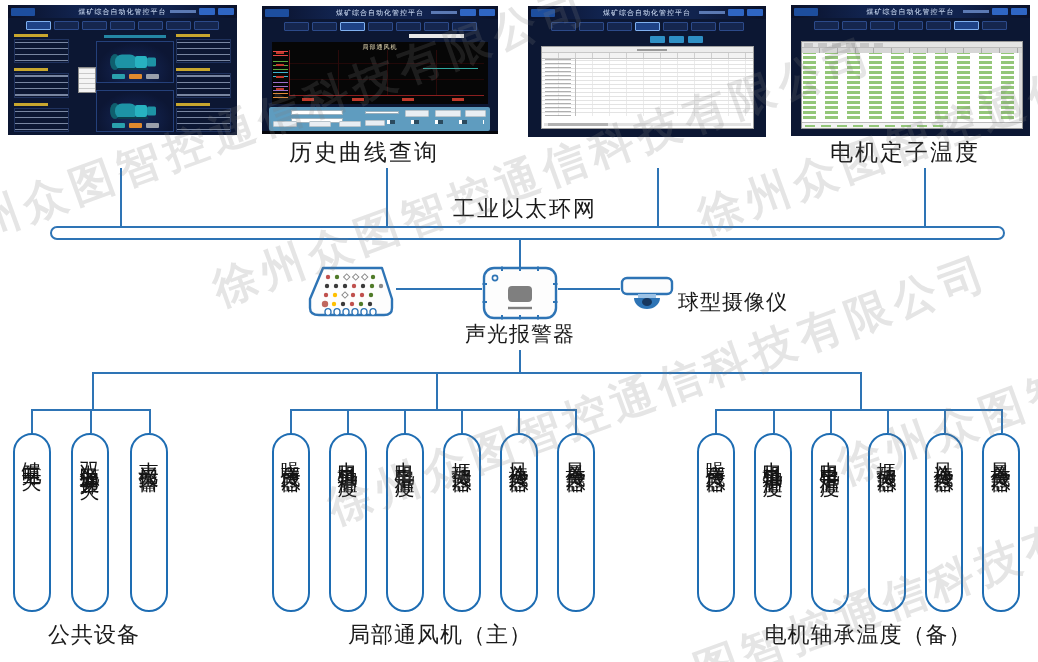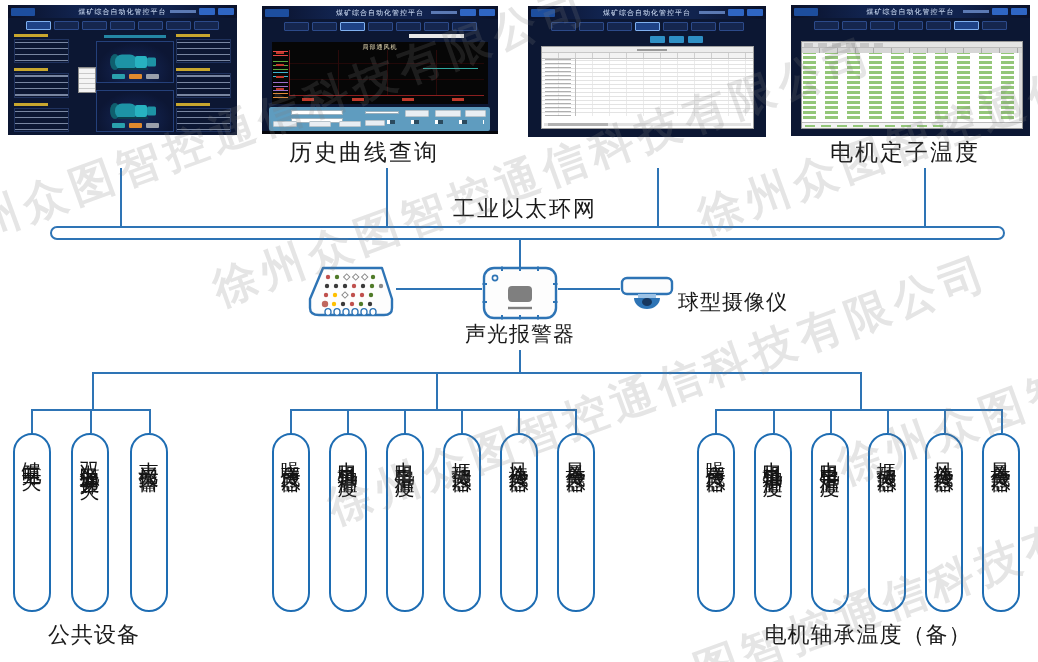--- a/index.html
+++ b/index.html
@@ -467,20 +467,21 @@
       <span>振动传感器</span>
     </div>
   <div class="capsule" style="left:925px;">
       <span>风速传感器</span>
     </div>
   <div class="capsule" style="left:982px;">
       <span>风量传感器</span>
     </div>
 
   <div class="grp-label" style="left:-16px;">公共设备</div>
+  <div class="grp-label" style="left:330px;">局部通风机（主）</div>
   <div class="grp-label" style="left:758px;">电机轴承温度（备）</div>
 
   <div class="wm" style="left:-70px;top:212px;">徐州众图智控通信科技有限公司</div>
   <div class="wm" style="left:215px;top:262px;">徐州众图智控通信科技有限公司</div>
   <div class="wm" style="left:700px;top:190px;">徐州众图智控通信科技有限公司</div>
   <div class="wm" style="left:330px;top:480px;">徐州众图智控通信科技有限公司</div>
   <div class="wm" style="left:555px;top:695px;">徐州众图智控通信科技有限公司</div>
   <div class="wm" style="left:840px;top:440px;">徐州众图智控通信科技有限公司</div>
 
 </div>

